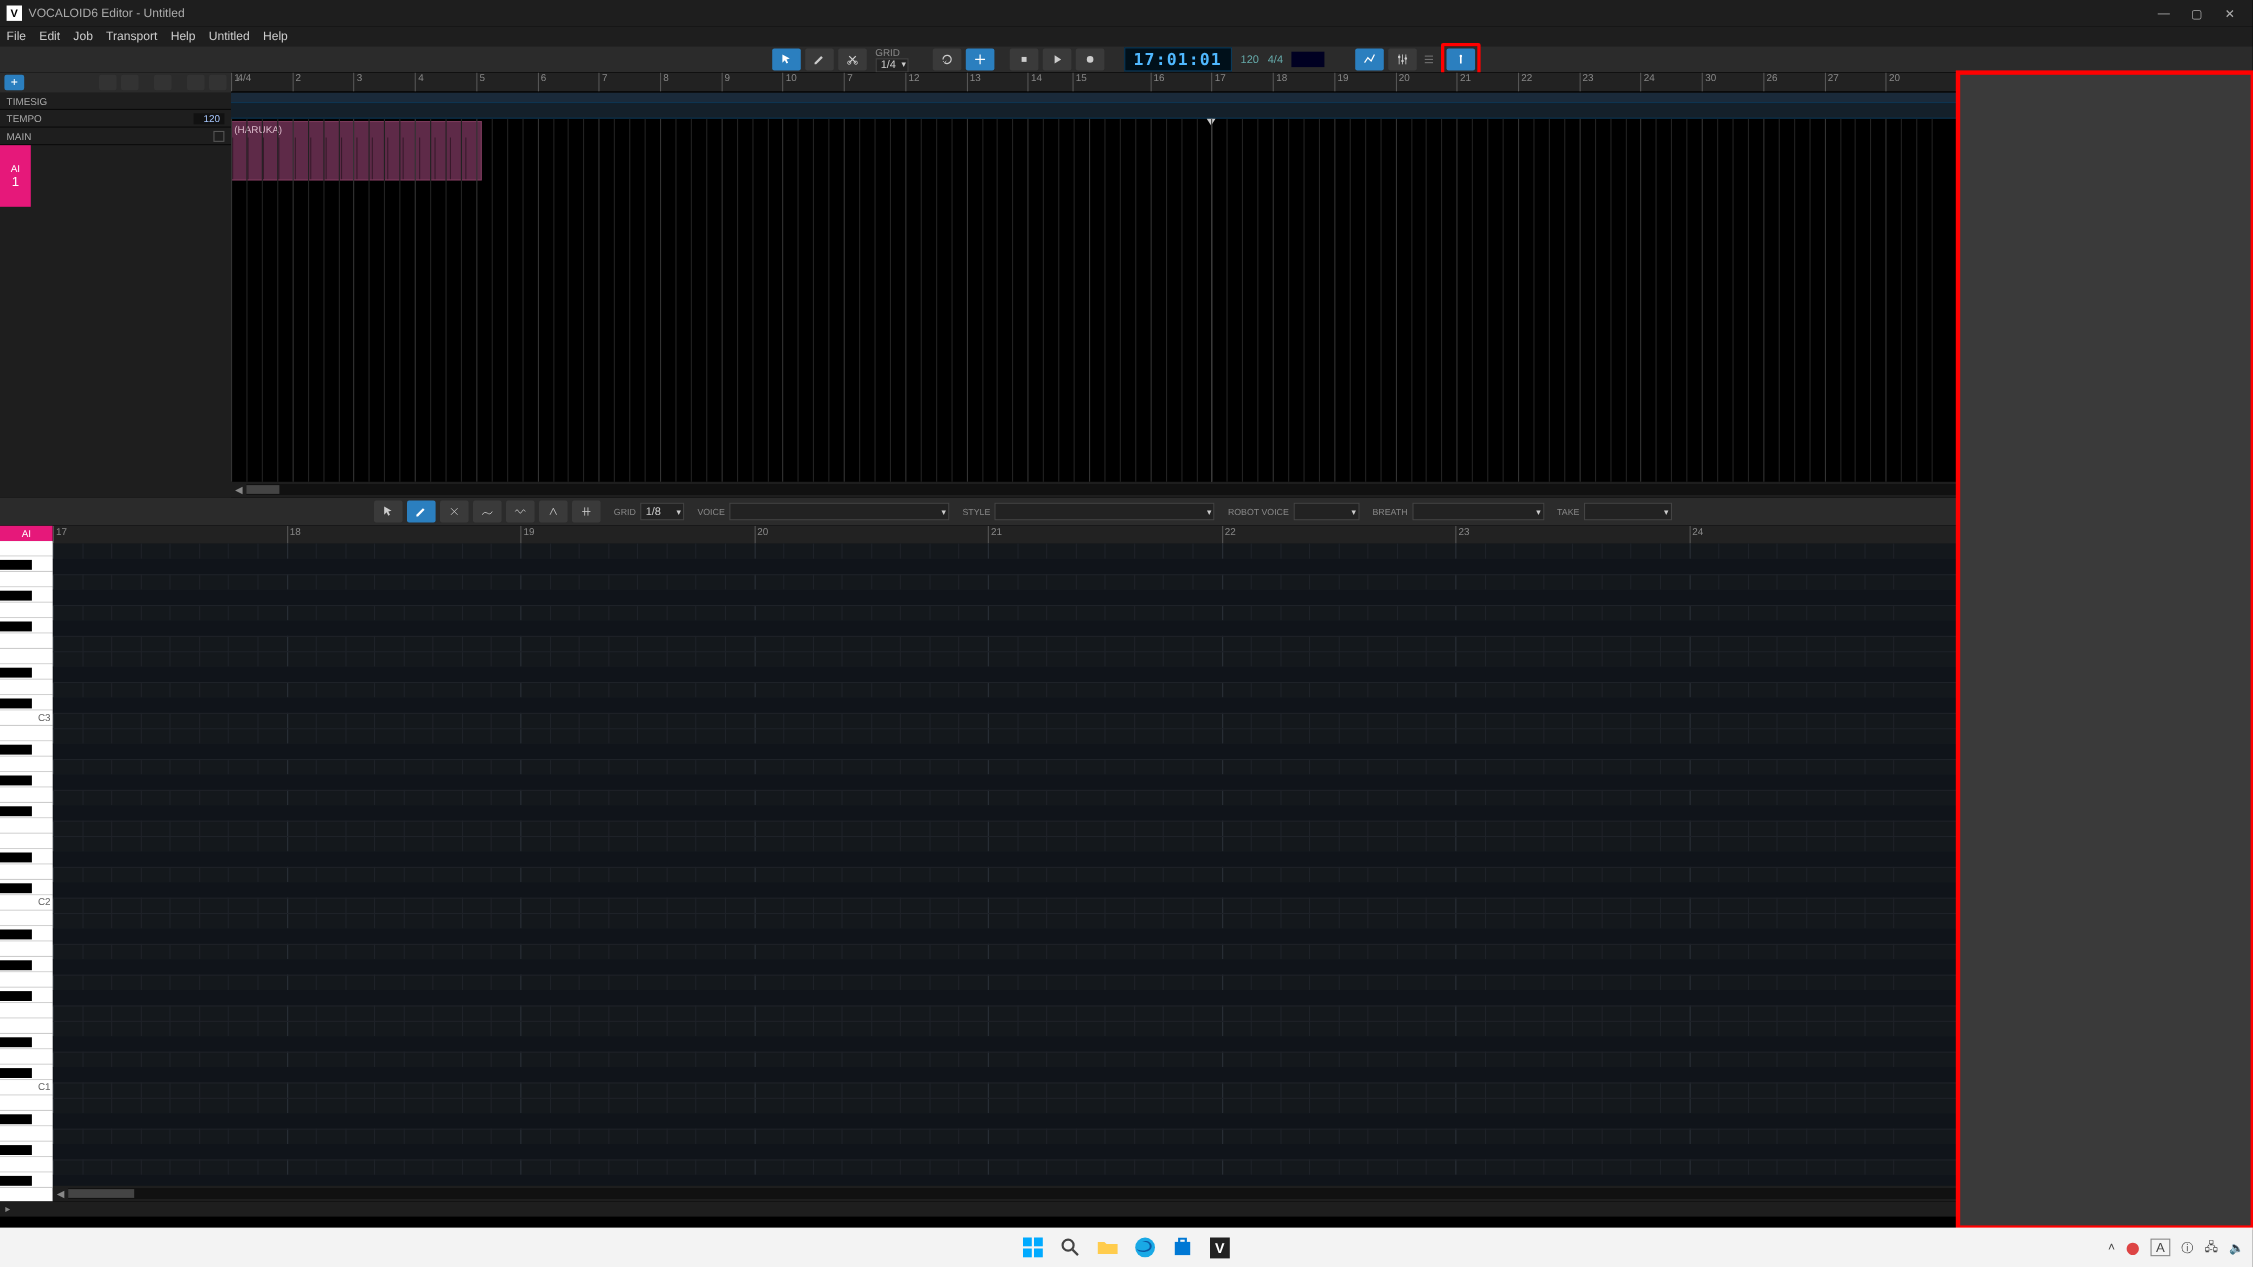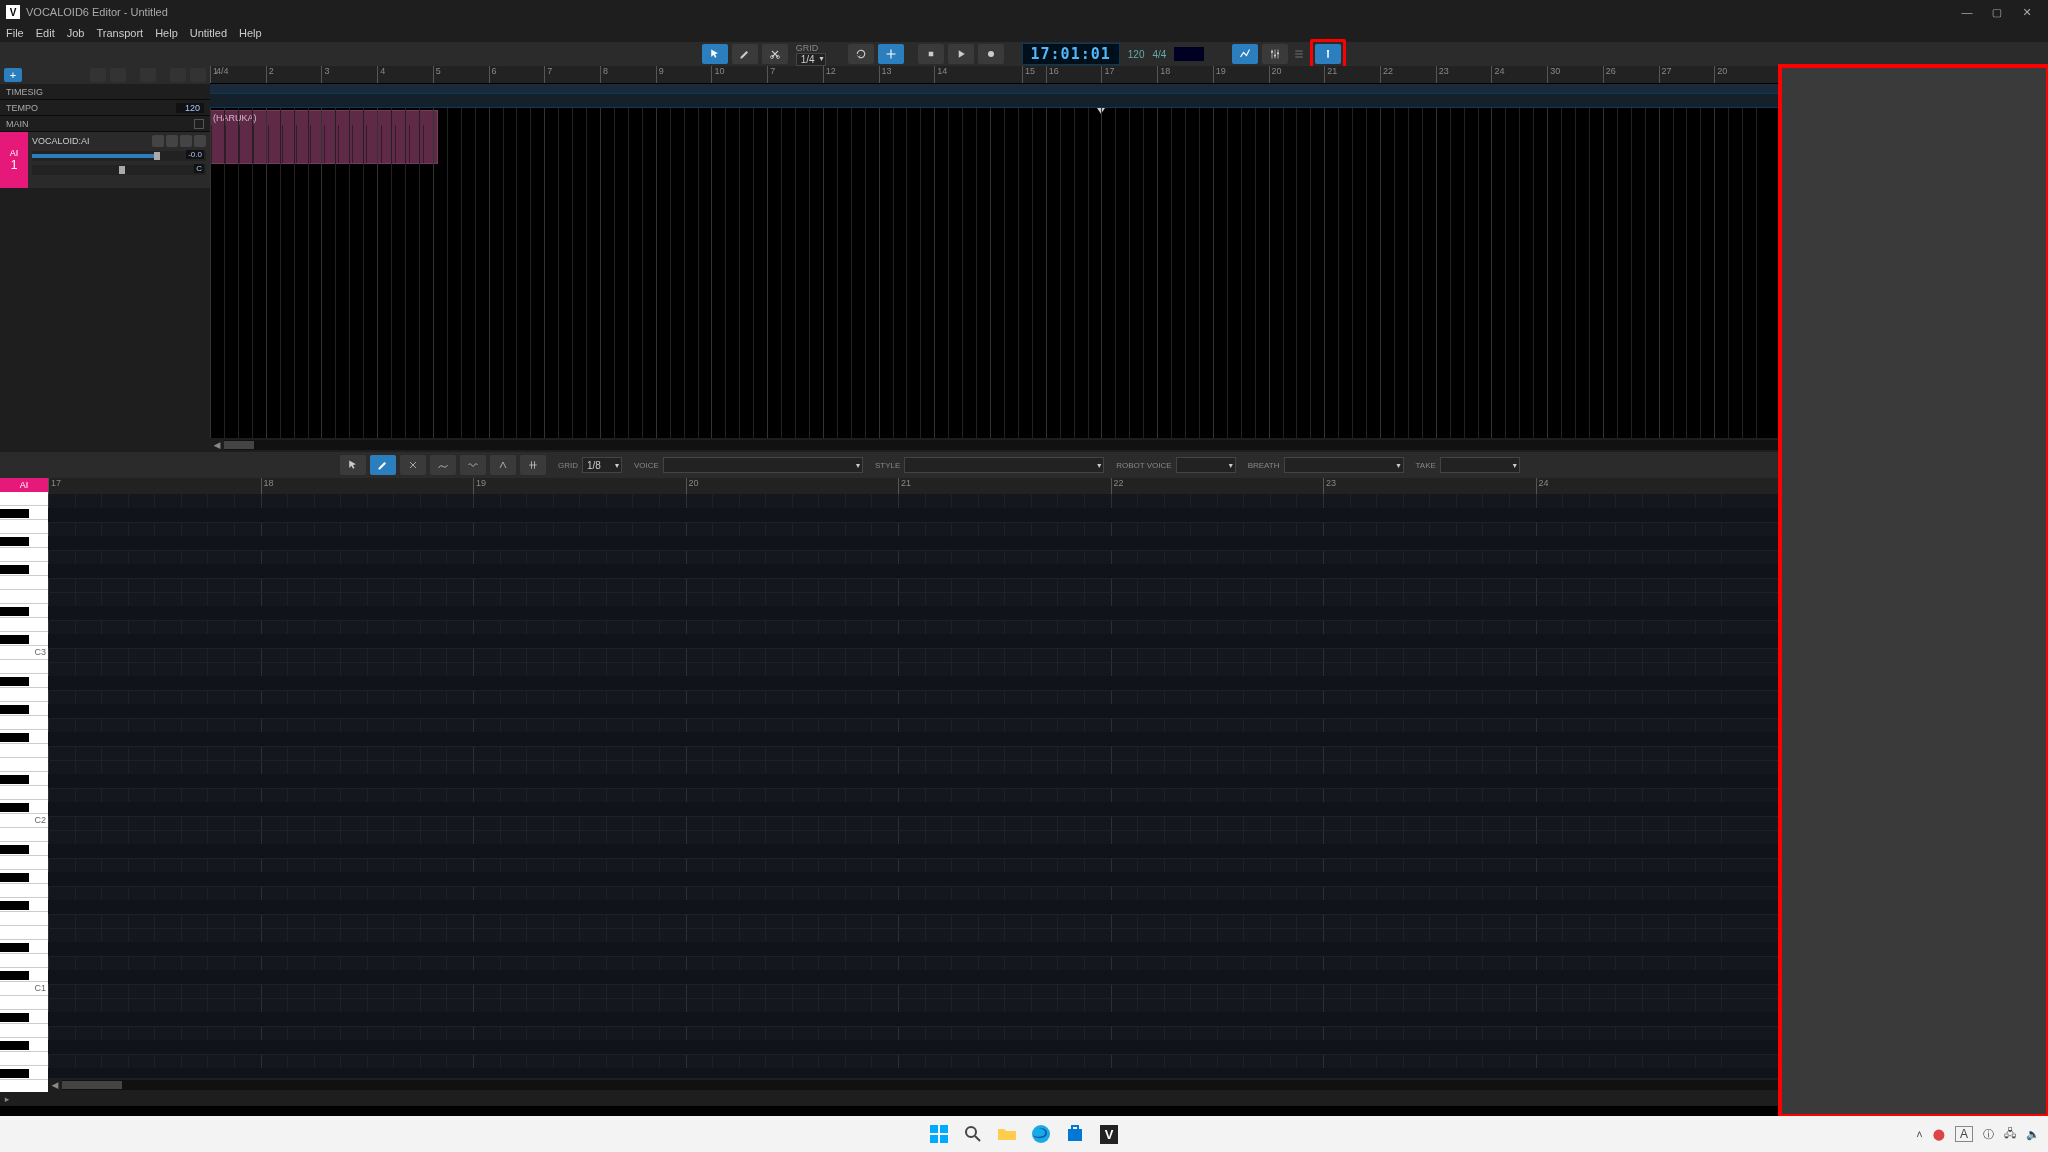--- a/index.html
+++ b/index.html
@@ -216,61 +216,41 @@
     </div>
     <div class="tp-row">
       <span>MAIN</span>
       <span style="margin-left:auto;width:10px;height:10px;border:1px solid #555"></span>
     </div>
     <div class="trackhdr">
       <div class="ai">
         <span>AI</span>
         <span class="num">1</span>
       </div>
-      <div class="body">
-        <div class="name">
-          <span>VOCALOID:AI</span>
-          <span class="btns">
-            <span></span>
-            <span></span>
-            <span></span>
-            <span></span>
-          </span>
-        </div>
-        <div class="slider">
-          <div class="fill" style="width:70%"></div>
-            <div class="knob" style="left:70%"></div>
-          <span class="lbl">-0.0</span>
-        </div>
-        <div class="slider">
-          <div class="knob" style="left:50%"></div>
-          <span class="lbl">C</span>
-        </div>
-      </div>
     </div>
   </div>
 
   <div class="timeline">
     <div class="ruler" id="arr-ruler">
       <span class="mk" style="left:4px; border:none">4/4</span>
     <div class="mk" style="left: 0px;">1</div>
         <div class="mk" style="left: 55.7143px;">2</div>
         <div class="mk" style="left: 111.429px;">3</div>
         <div class="mk" style="left: 167.143px;">4</div>
         <div class="mk" style="left: 222.857px;">5</div>
         <div class="mk" style="left: 278.571px;">6</div>
         <div class="mk" style="left: 334.286px;">7</div>
         <div class="mk" style="left: 390px;">8</div>
         <div class="mk" style="left: 445.714px;">9</div>
         <div class="mk" style="left: 501.429px;">10</div>
         <div class="mk" style="left: 557.143px;">7</div>
         <div class="mk" style="left: 612.857px;">12</div>
         <div class="mk" style="left: 668.571px;">13</div>
         <div class="mk" style="left: 724.286px;">14</div>
-        <div class="mk" style="left: 812px;">15</div>
+        <div class="mk" style="left: 765px;">15</div>
         <div class="mk" style="left: 835.714px;">16</div>
         <div class="mk" style="left: 891.429px;">17</div>
         <div class="mk" style="left: 947.143px;">18</div>
         <div class="mk" style="left: 1002.86px;">19</div>
         <div class="mk" style="left: 1058.57px;">20</div>
         <div class="mk" style="left: 1114.29px;">21</div>
         <div class="mk" style="left: 1170px;">22</div>
         <div class="mk" style="left: 1225.71px;">23</div>
         <div class="mk" style="left: 1281.43px;">24</div>
         <div class="mk" style="left: 1337.14px;">30</div>

